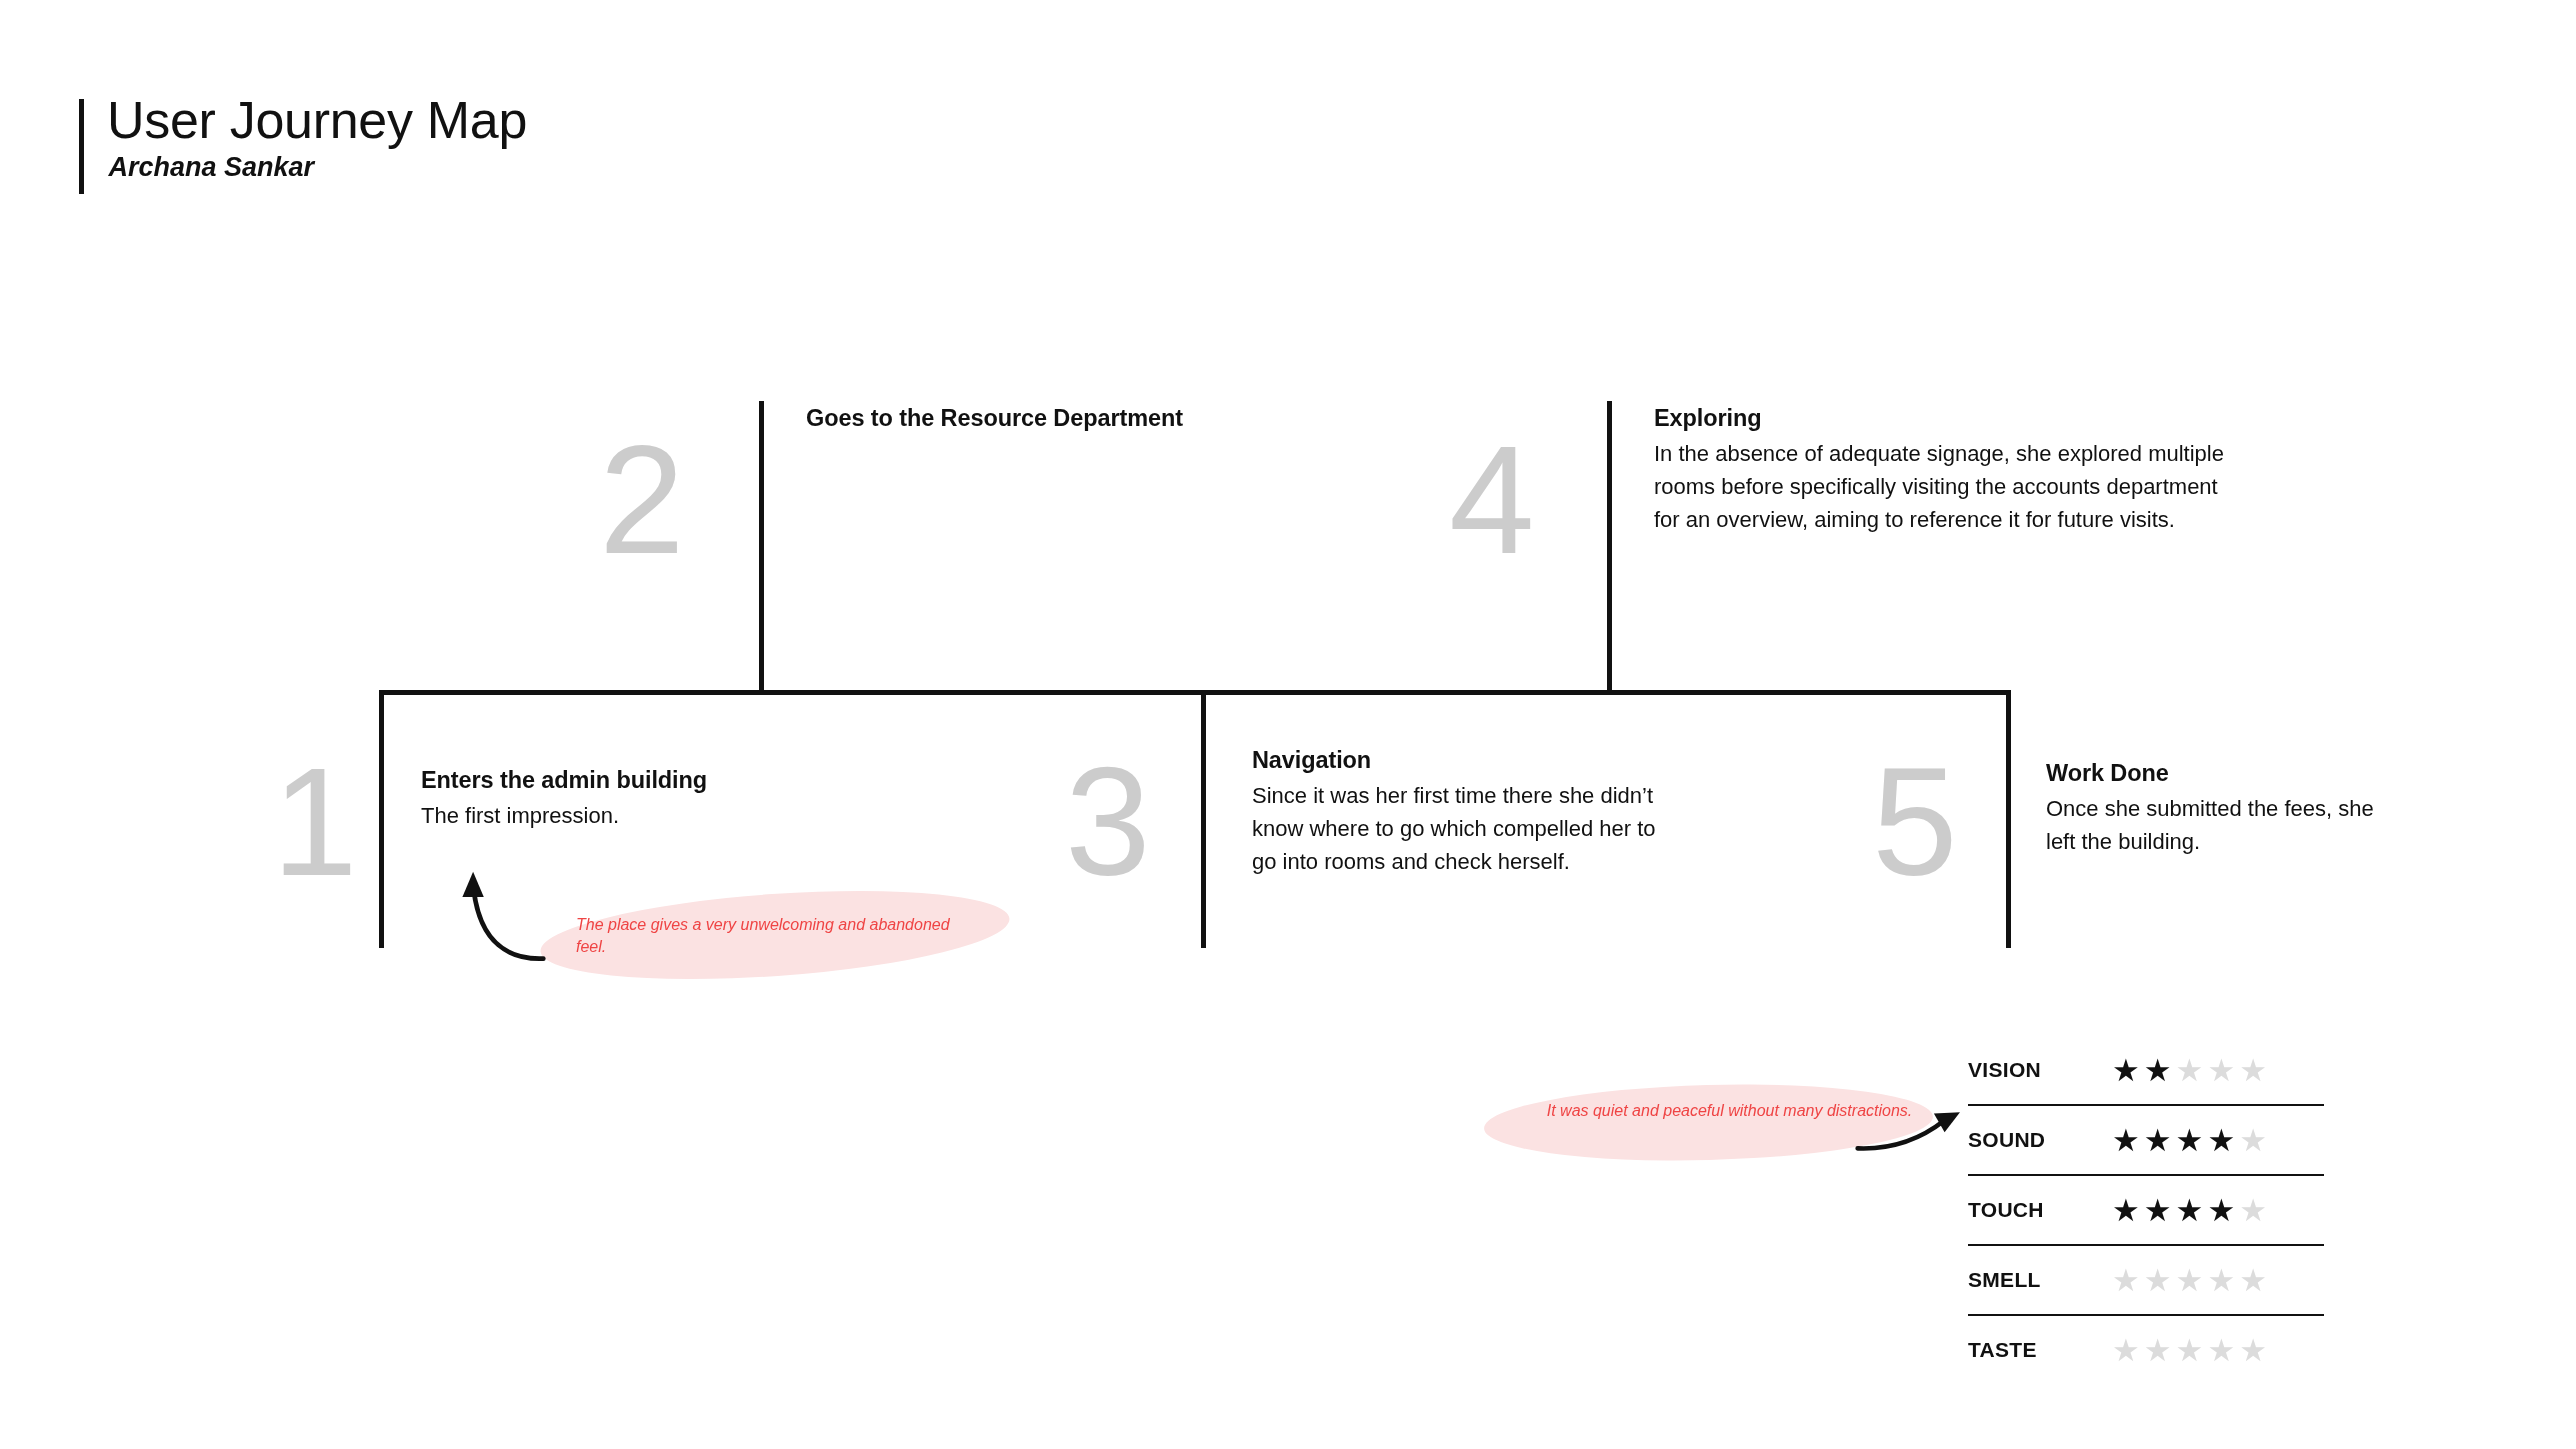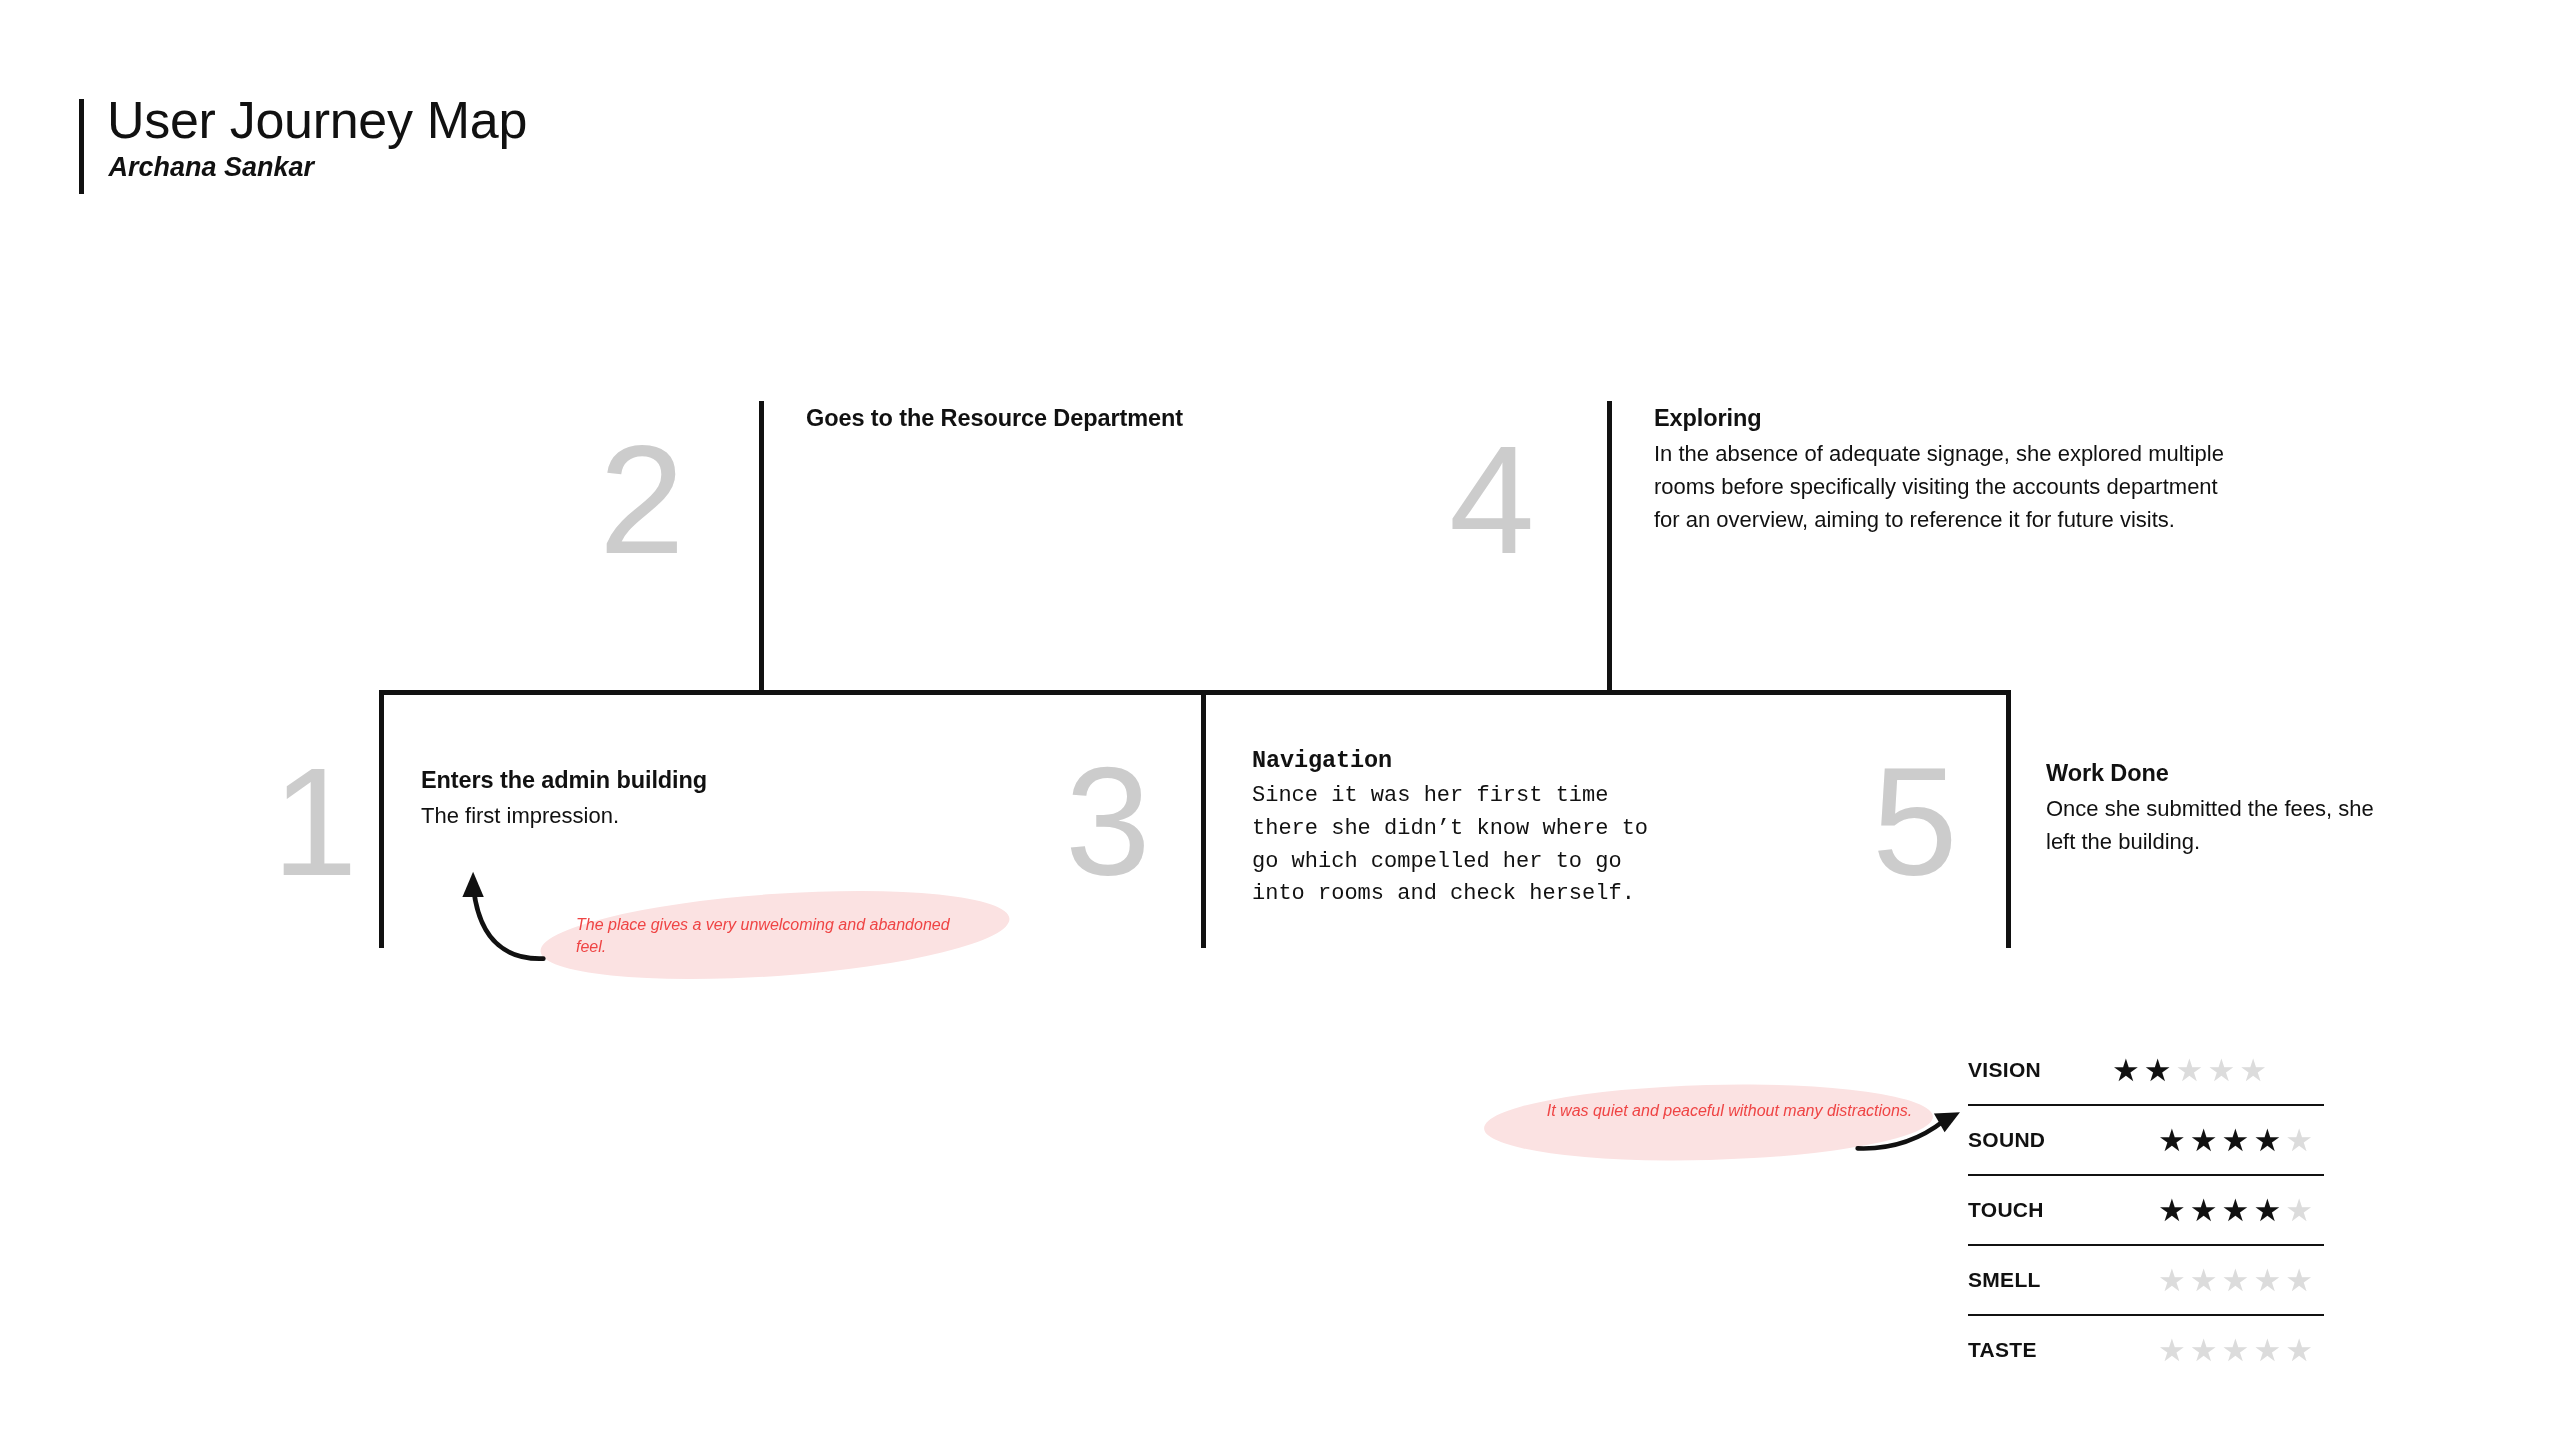--- a/index.html
+++ b/index.html
@@ -129,21 +129,21 @@
     left: 1968px;
     top: 1036px;
     width: 356px;
   }
   .sense-row {
     position: relative;
     height: 68px;
     display: flex;
     align-items: center;
   }
-  .sense-row + .sense-row { border-top: 2.7px solid #111111; gap: 46px; }
+  .sense-row + .sense-row { border-top: 2.7px solid #111111; }
   .sense-label {
     width: 144px;
     font-size: 21px;
     font-weight: 700;
     letter-spacing: 0.3px;
   }
   .sense-stars {
     display: flex;
     gap: 4px;
     font-size: 31px;
@@ -175,21 +175,21 @@
   <p class="step-title">Enters the admin building</p>
   <p class="step-desc">The first impression.</p>
 </div>
 
 <div class="step-num" style="left:599px; top:423px;">2</div>
 <div class="step-body" style="left:806px; top:405px; width:577px;">
   <p class="step-title">Goes to the Resource Department</p>
 </div>
 
 <div class="step-num" style="left:1065px; top:745px;">3</div>
-<div class="step-body" style="left:1252px; top:747px; width:429px;font-family:Liberation Mono, monospace;">
+<div class="step-body" style="left:1252px; top:747px; width:429px;">
   <p class="step-title">Navigation</p>
   <p class="step-desc">Since it was her first time there she didn’t know where to go which compelled her to go into rooms and check herself.</p>
 </div>
 
 <div class="step-num" style="left:1449px; top:423px;">4</div>
 <div class="step-body" style="left:1654px; top:405px; width:574px;">
   <p class="step-title">Exploring</p>
   <p class="step-desc">In the absence of adequate signage, she explored multiple rooms before specifically visiting the accounts department for an overview, aiming to reference it for future visits.</p>
 </div>
 

